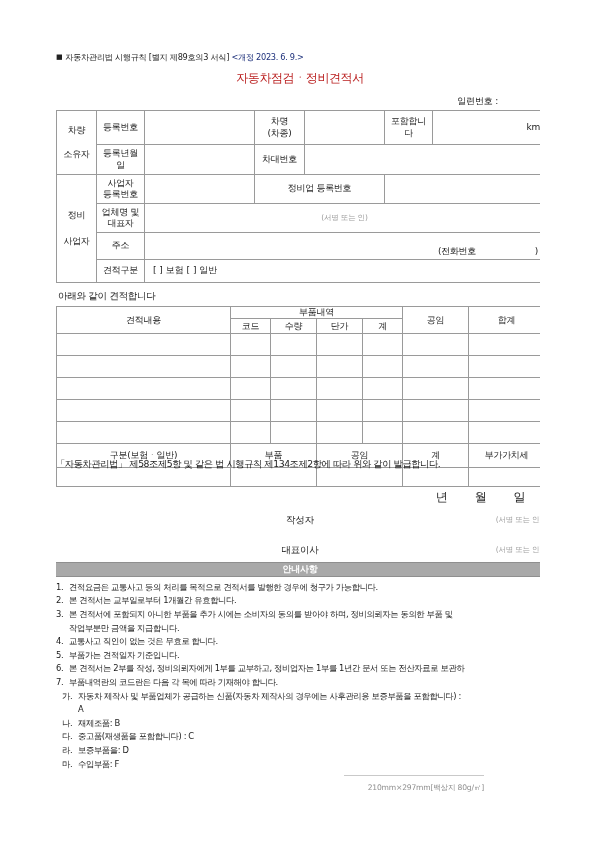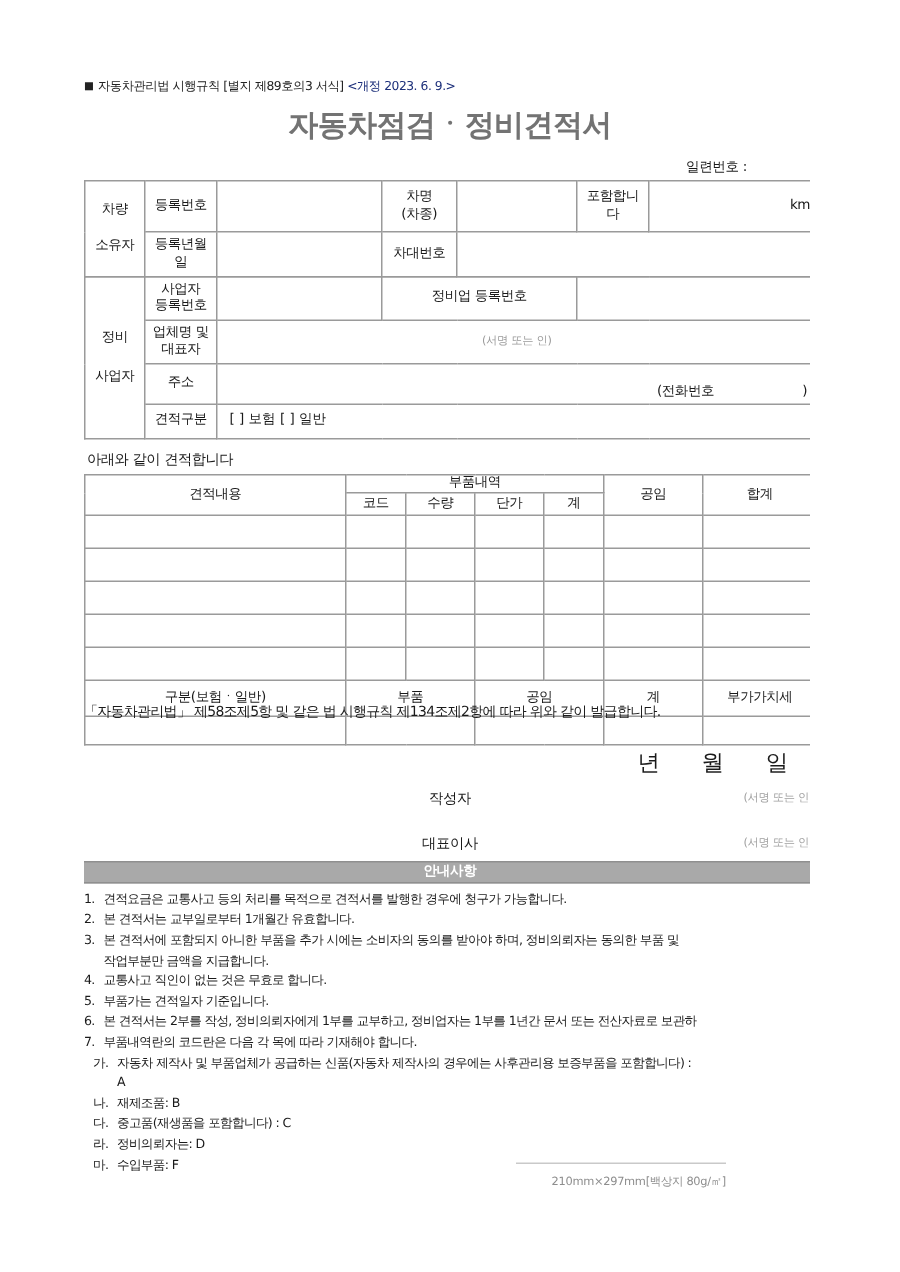--- a/index.html
+++ b/index.html
@@ -36,25 +36,25 @@
   .formcode .sq {
     font-size: 7px;
     vertical-align: 1px;
     margin-right: 3px;
   }
   .formcode .rev {
     color: #1c2f7a;
   }
   .doc-title {
     text-align: center;
-    font-size: 20px;
-    font-weight: bold;
+    font-size: 12px;
+    font-weight: normal;
     letter-spacing: -0.4px;
     margin-top: 7px;
-    color: #737373;
+    color: #b91c1c;
   }
   .serial-line {
     text-align: right;
     font-size: 9px;
     margin-top: 8px;
     padding-right: 46px;
     letter-spacing: -0.2px;
   }
 
   
@@ -116,21 +116,21 @@
 
   .legal {
     font-size: 9.3px;
     margin-top: 7px;
     letter-spacing: -0.45px;
     white-space: nowrap;
   }
 
   .datebar {
     text-align: right;
-    font-size: 15px;
+    font-size: 12px;
     margin-top: 18px;
     padding-right: 18px;
     letter-spacing: 0.5px;
   }
   .datebar span { margin-left: 22px; }
 
   .signrow {
     position: relative;
     height: 14px;
     margin-top: 8px;
@@ -478,21 +478,21 @@
       <div class="item sub">
         <span class="num">나.</span>
         <span class="txt">재제조품: B</span>
       </div>
       <div class="item sub">
         <span class="num">다.</span>
         <span class="txt">중고품(재생품을 포함합니다) : C</span>
       </div>
       <div class="item sub">
         <span class="num">라.</span>
-        <span class="txt">정비의뢰자는: D</span>
+        <span class="txt">보증부품을: D</span>
       </div>
       <div class="item sub">
         <span class="num">마.</span>
         <span class="txt">수입부품: F</span>
       </div>
     </div>
 
   </div>
 
   <div class="paper-rule"></div>

